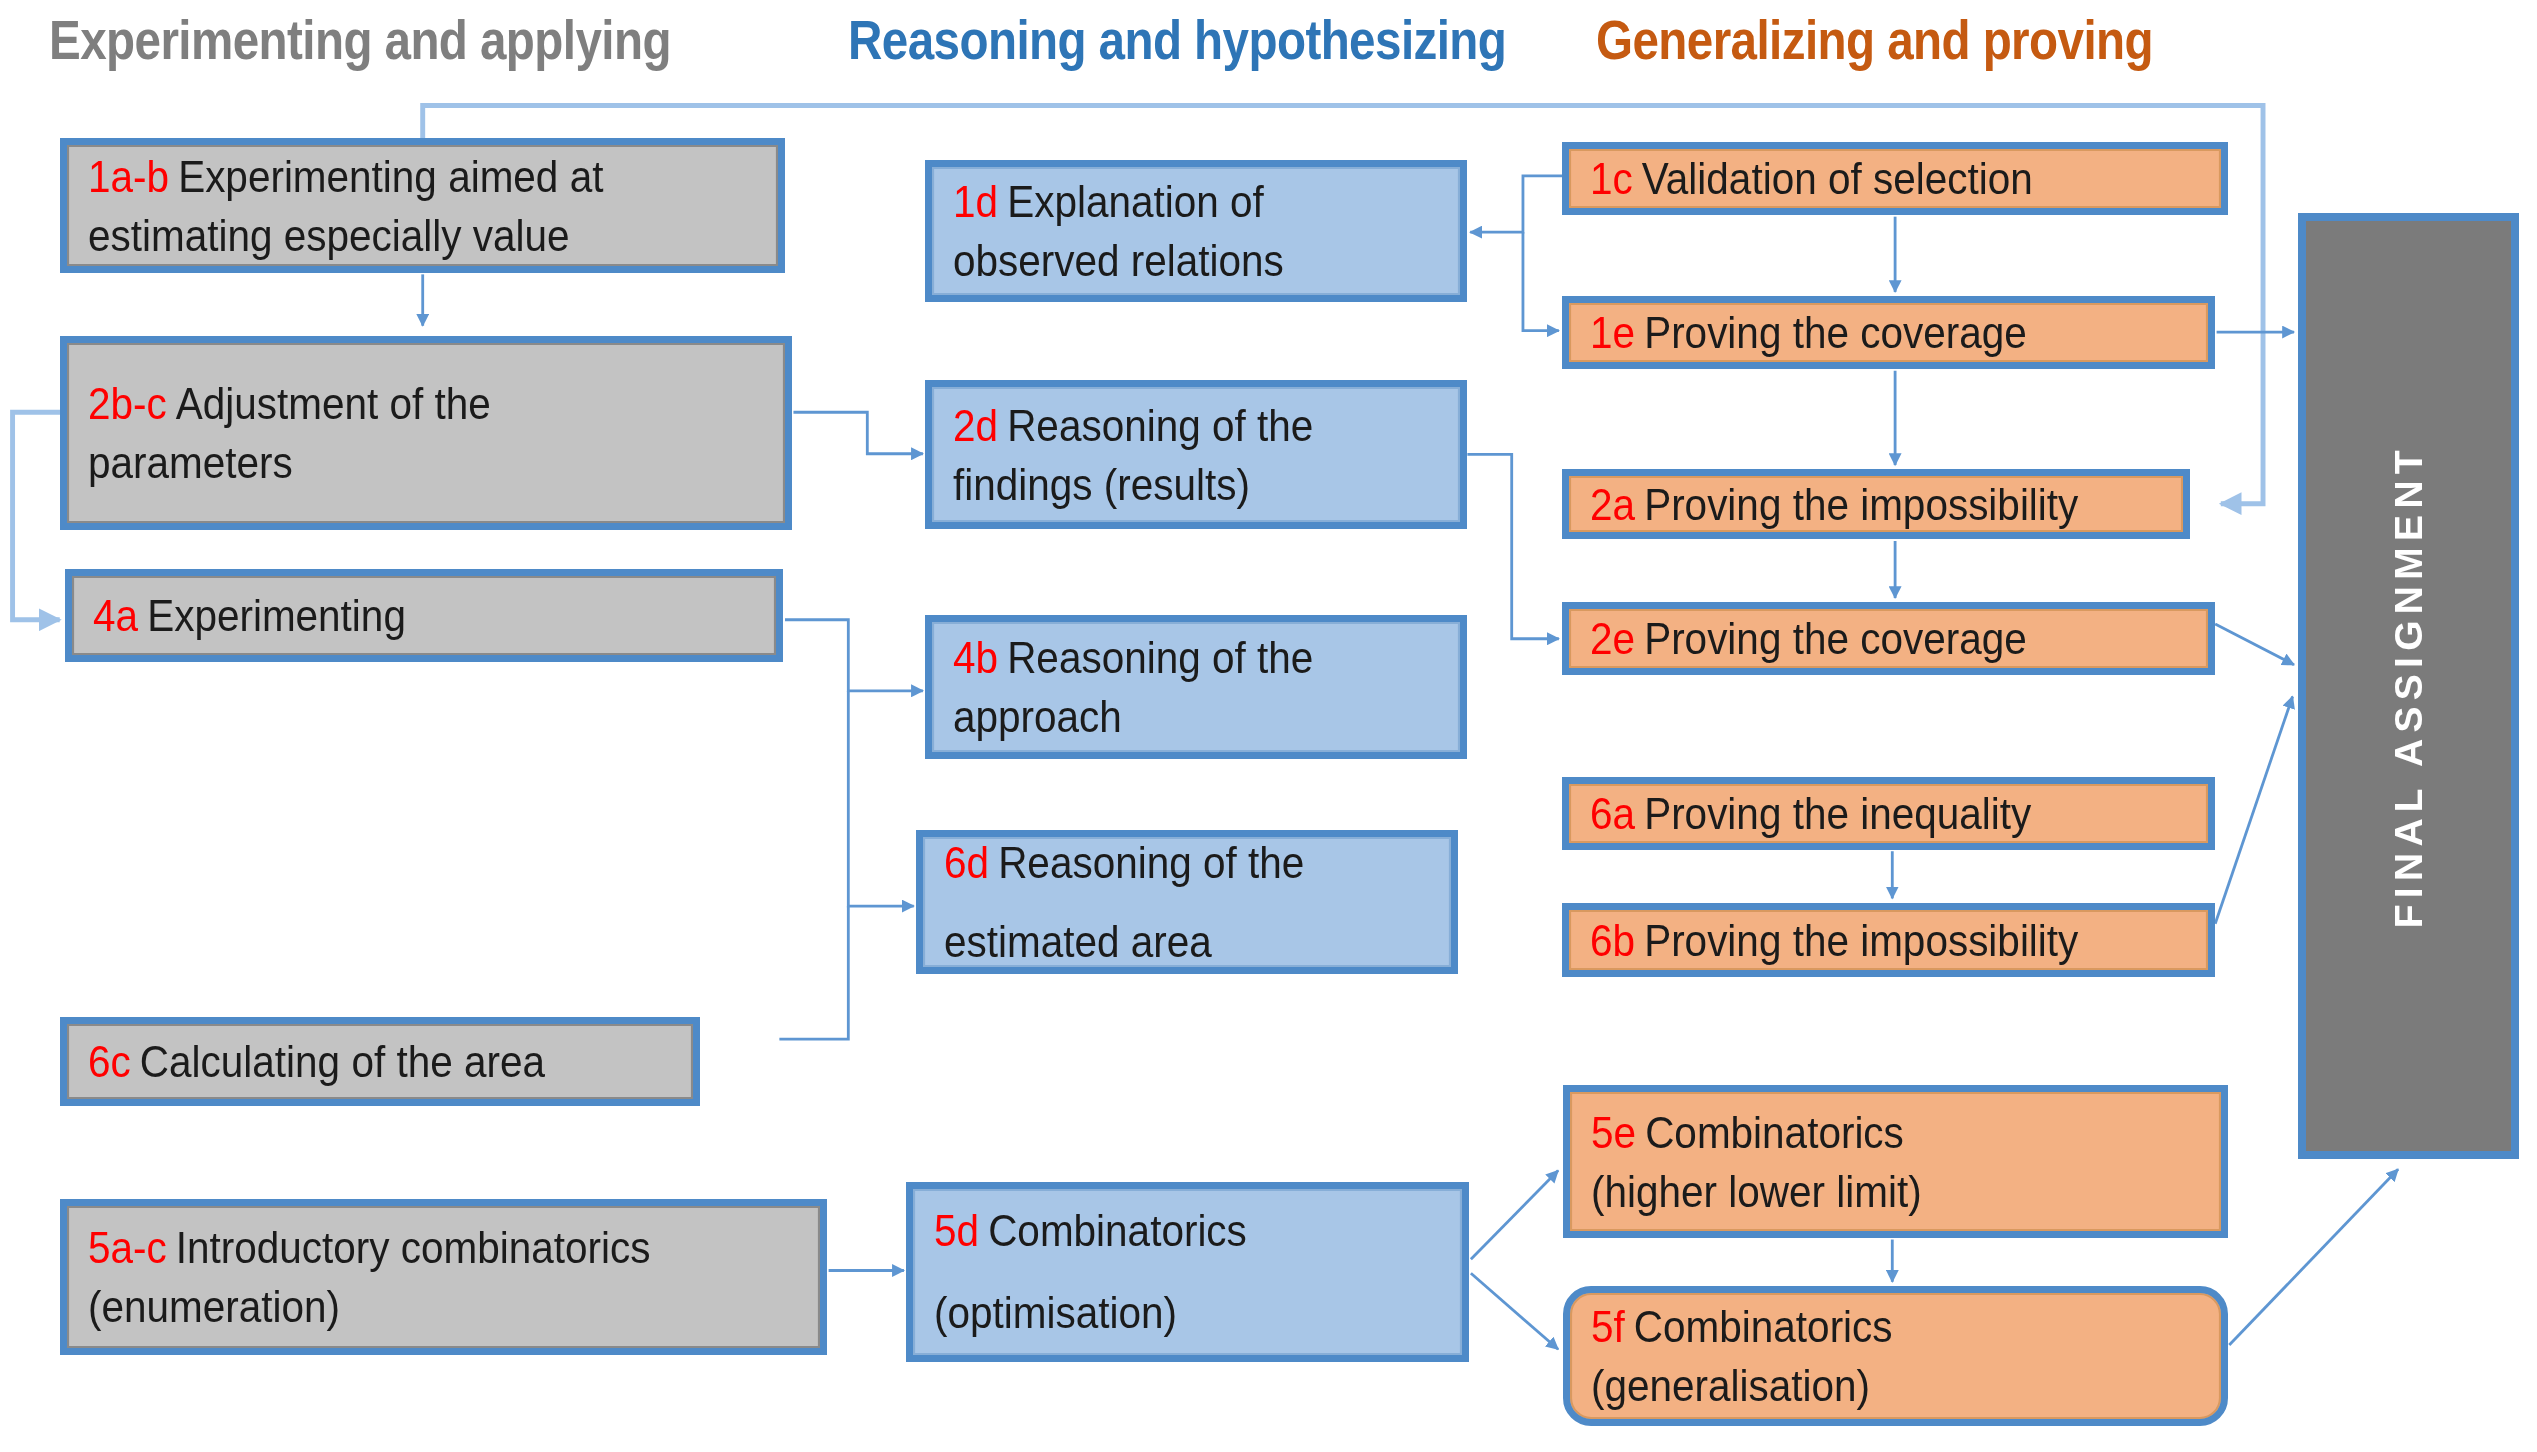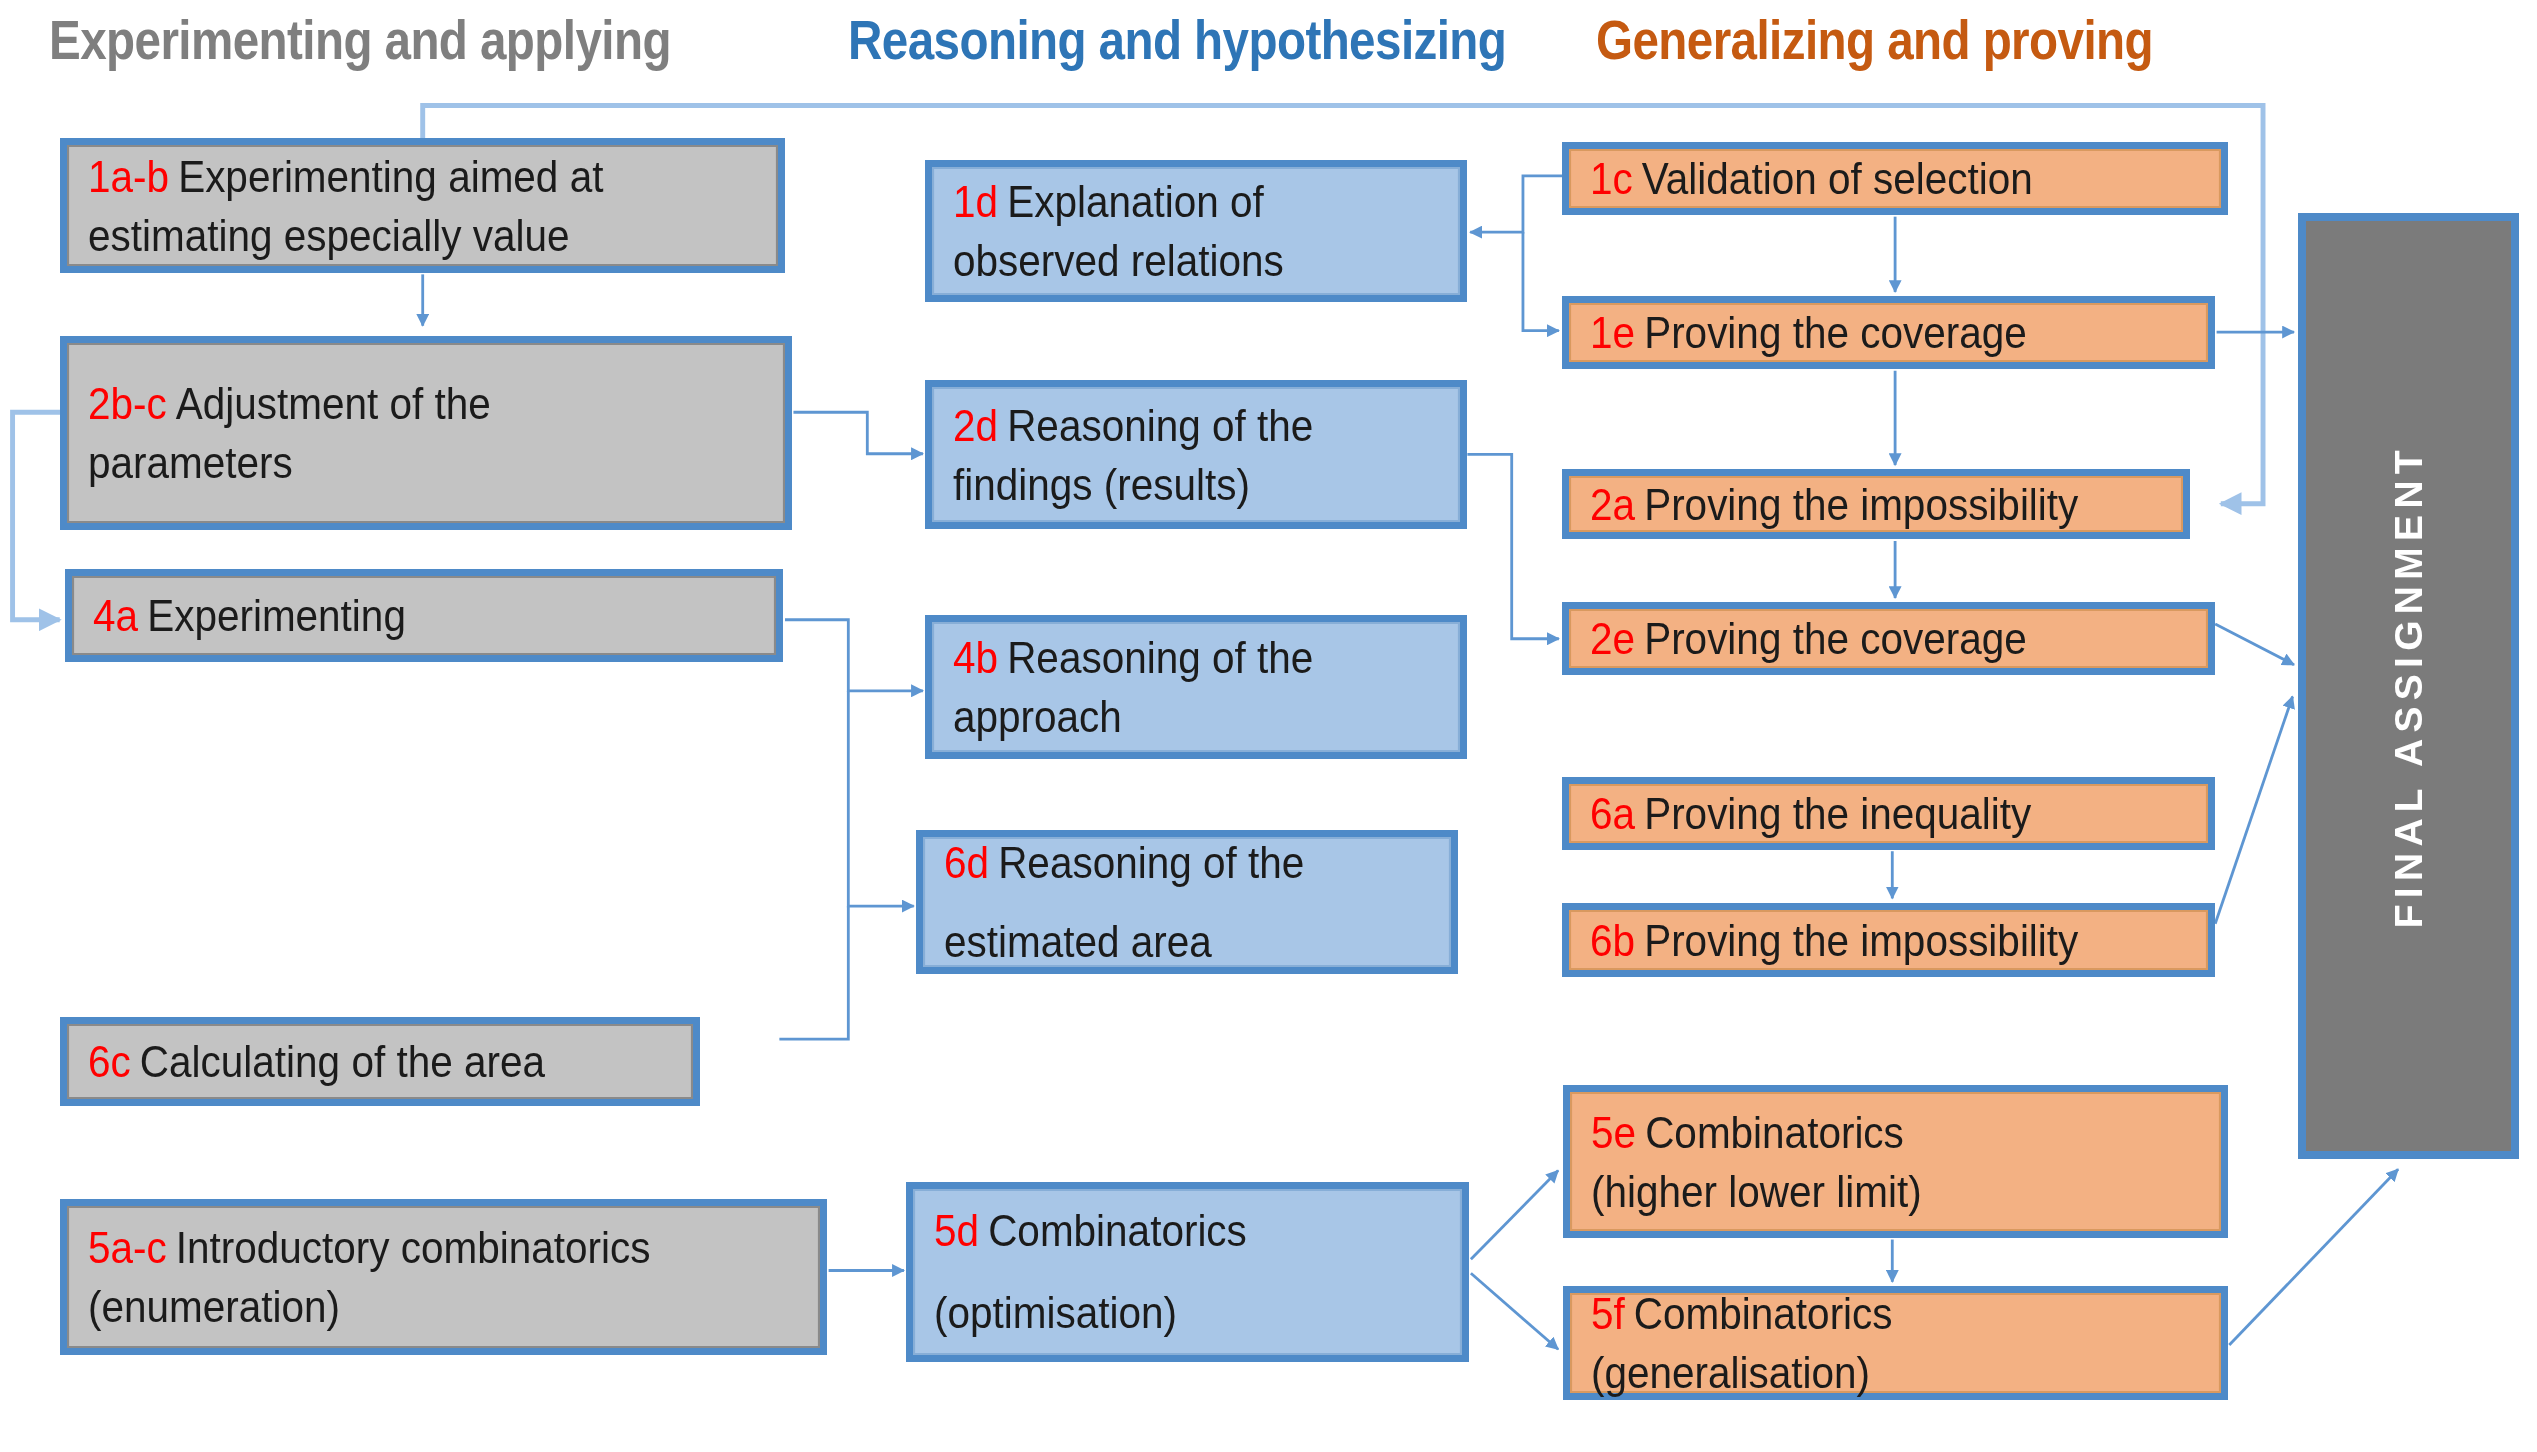--- a/index.html
+++ b/index.html
@@ -123,21 +123,21 @@
       <div class="node orange" style="left: 1562px; top: 777px; width: 653px; height: 73px;">
         <div class="line"><span class="tag">6a</span>Proving the inequality</div>
       </div>
       <div class="node orange" style="left: 1562px; top: 903px; width: 653px; height: 74px;">
         <div class="line"><span class="tag">6b</span>Proving the impossibility</div>
       </div>
       <div class="node orange" style="left: 1563px; top: 1085px; width: 665px; height: 153px;">
         <div class="line"><span class="tag">5e</span>Combinatorics</div>
         <div class="line">(higher lower limit)</div>
       </div>
-      <div class="node orange" style="left: 1563px; top: 1286px; width: 665px; height: 114px;">
+      <div class="node orange" style="left: 1563px; top: 1286px; width: 665px; height: 140px; border-radius: 28px;">
         <div class="line"><span class="tag">5f</span>Combinatorics</div>
         <div class="line">(generalisation)</div>
       </div>
     </div>
 
   <div id="final-box" style="left: 2298px; top: 213px; width: 221px; height: 946px;">
     <span class="vtext">FINAL ASSIGNMENT</span>
   </div>
 
 </div>

